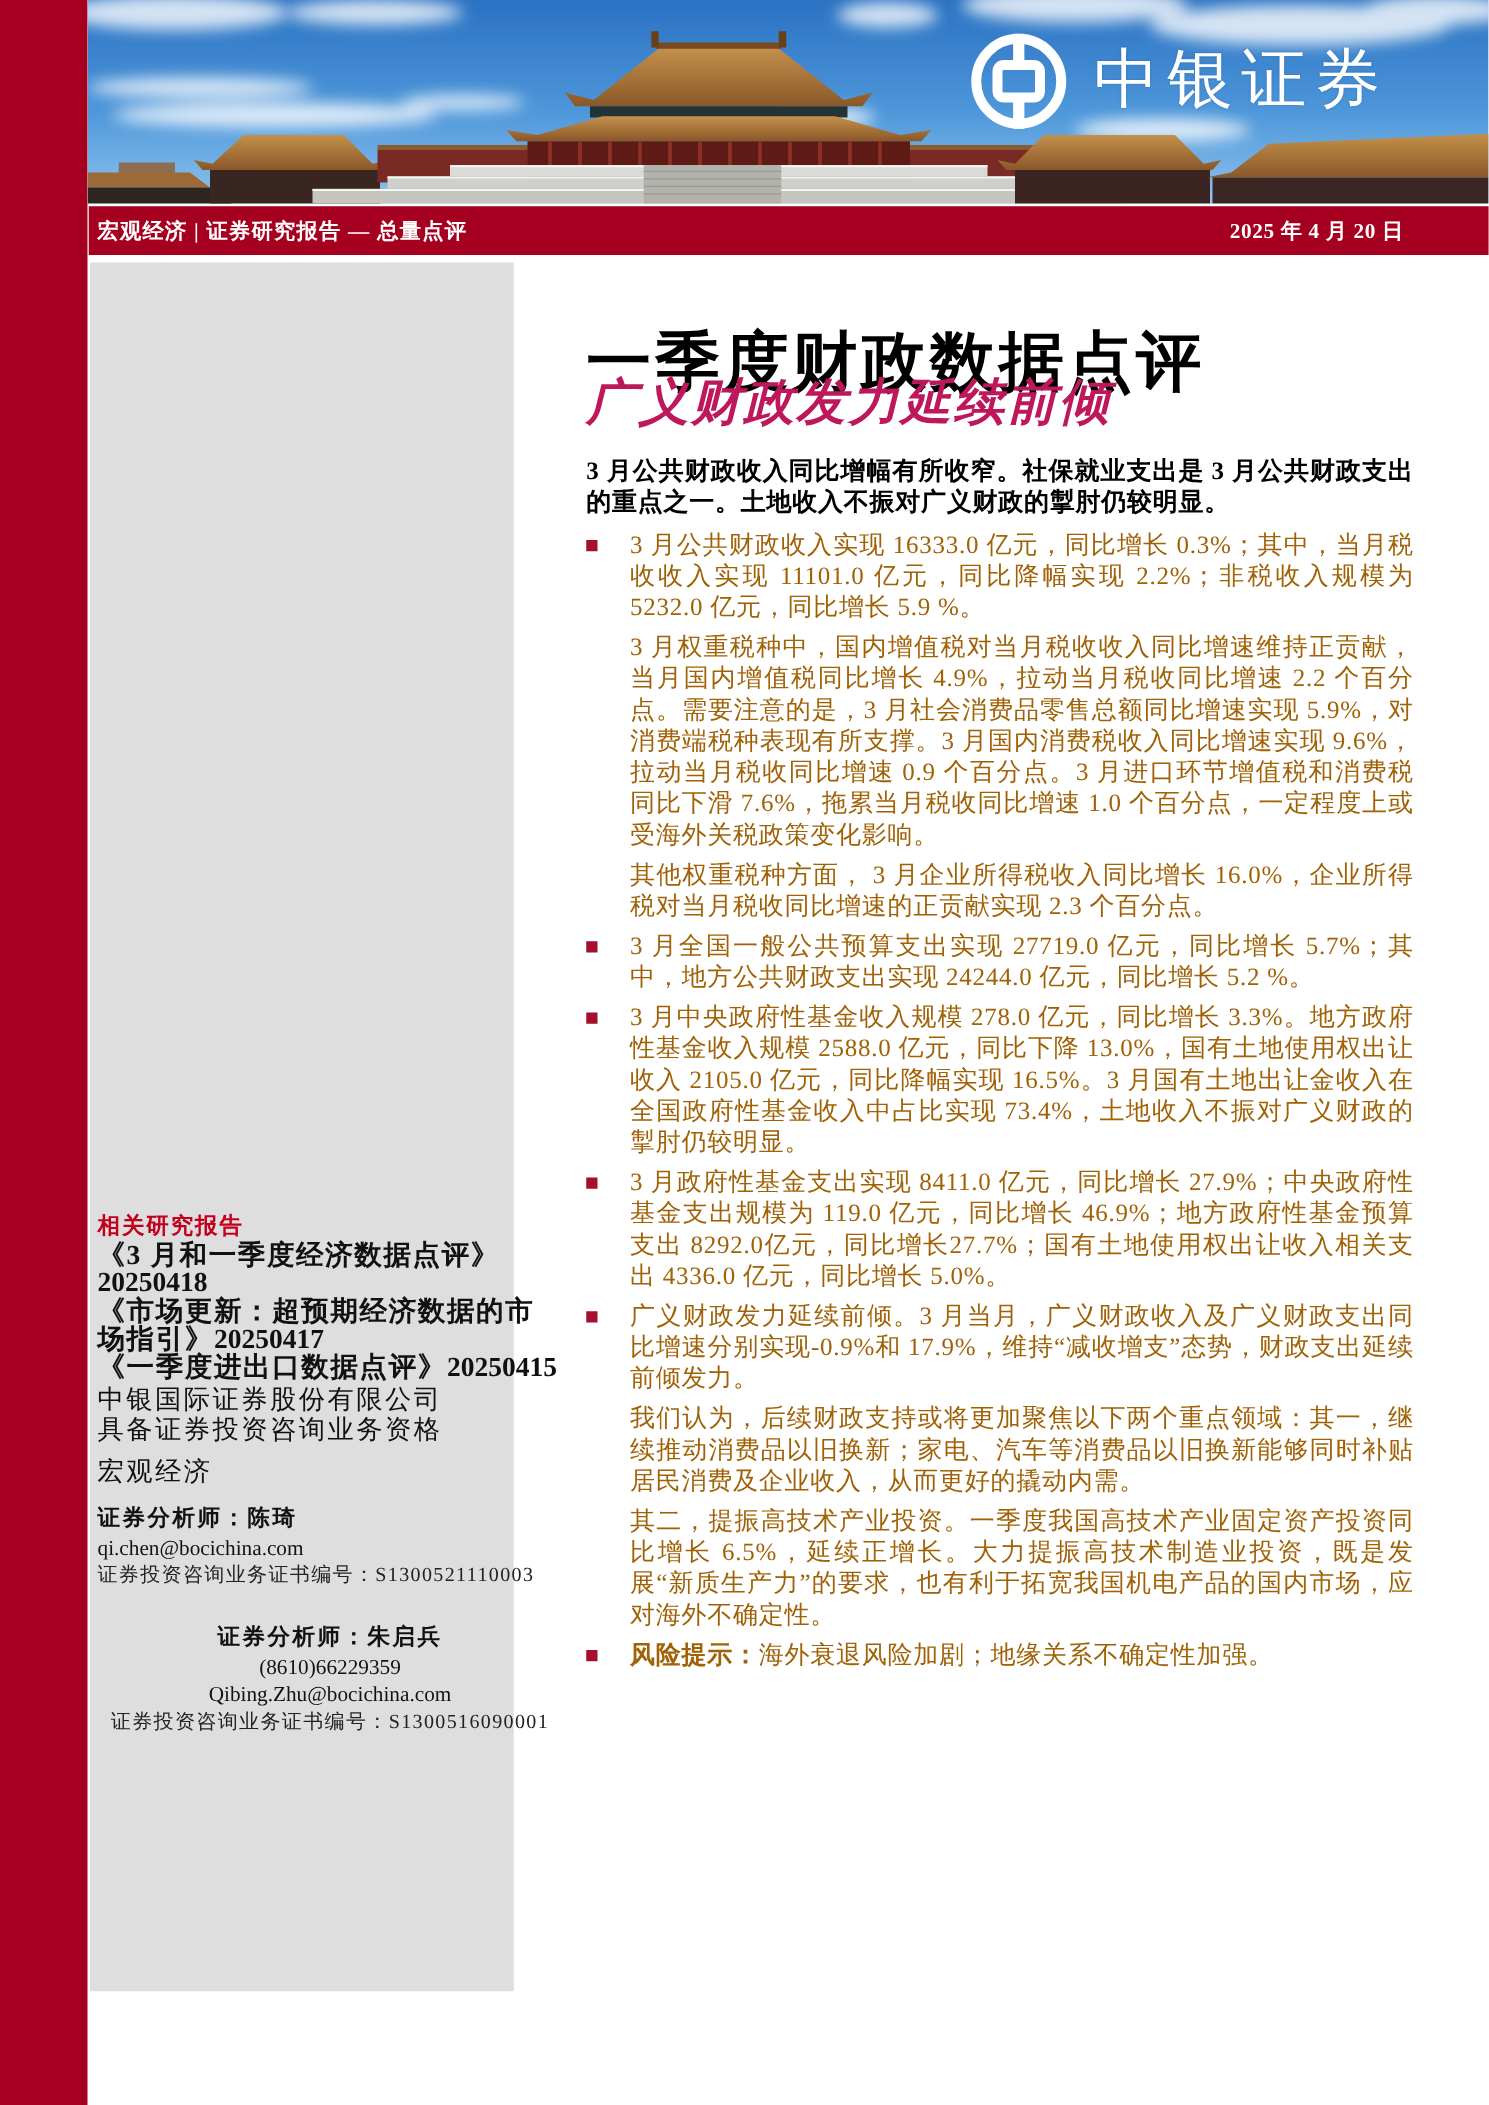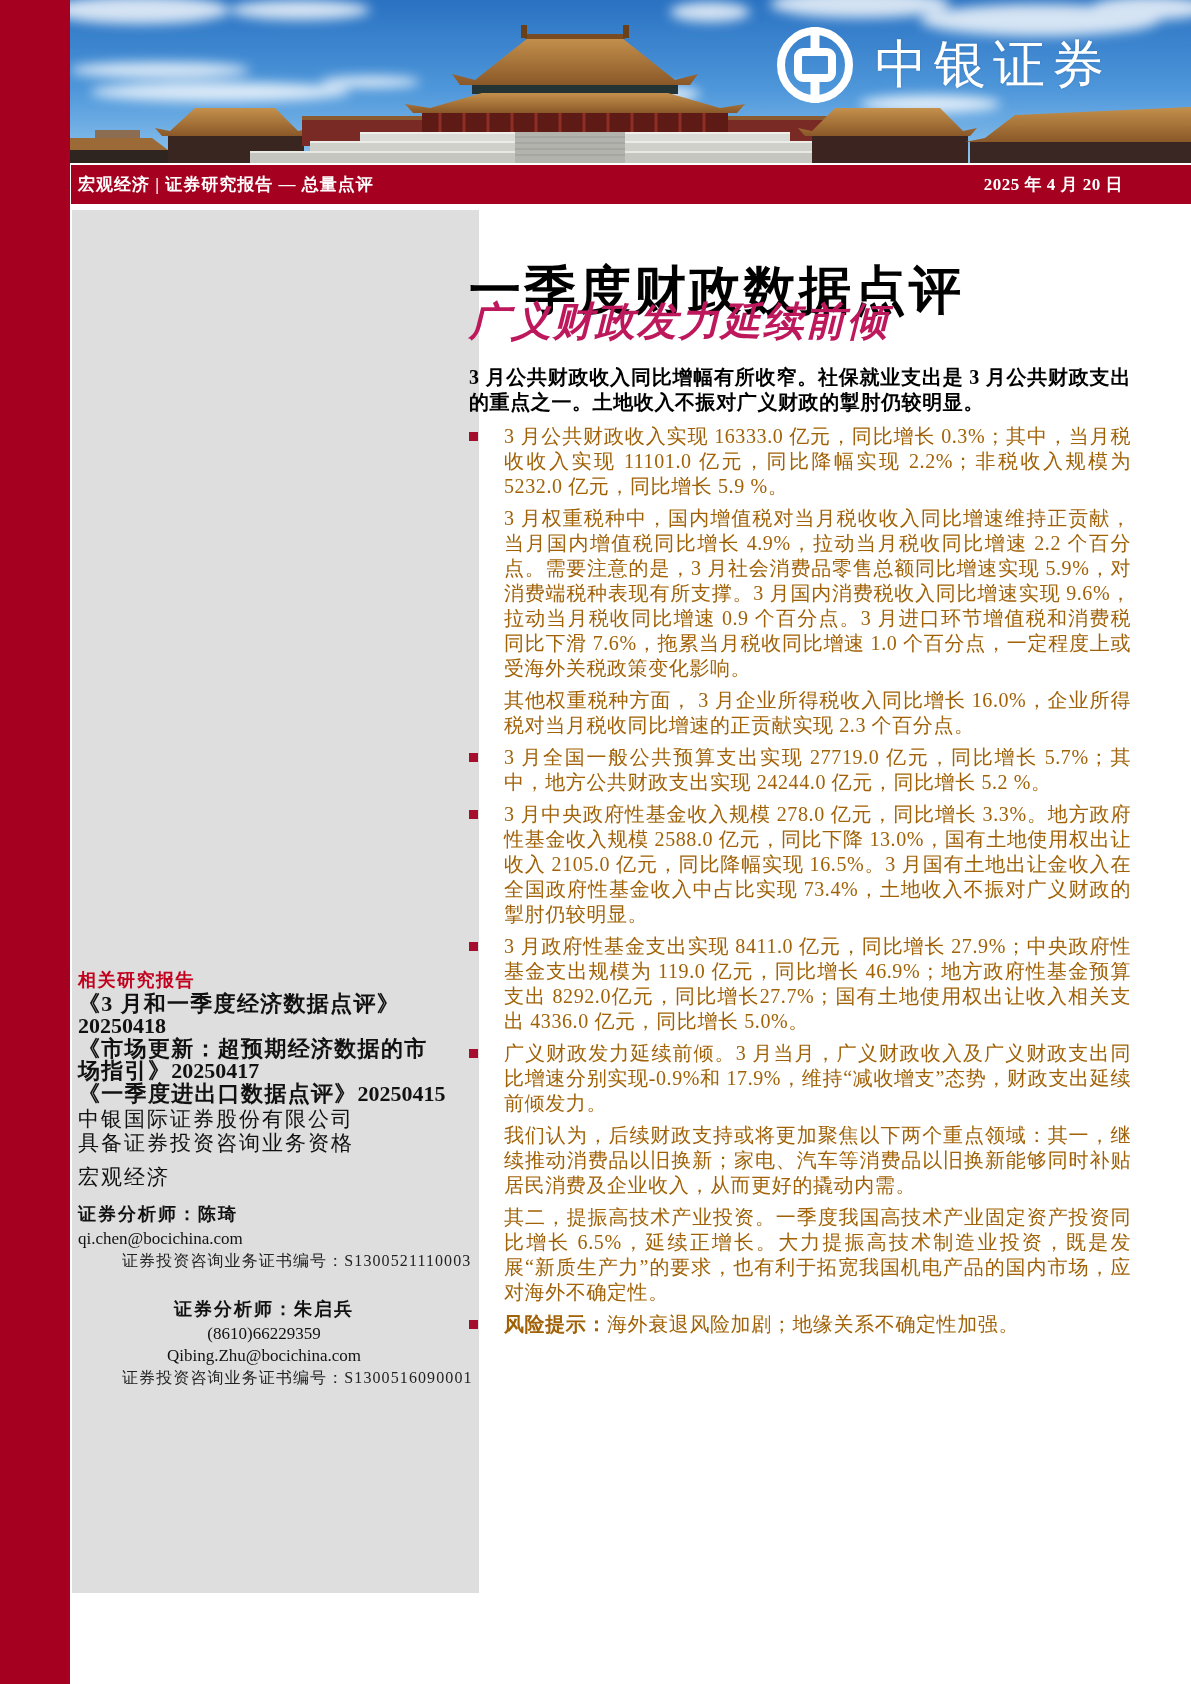--- a/index.html
+++ b/index.html
@@ -17,29 +17,29 @@
     font-family: "DejaVu Serif", "Liberation Serif", serif; font-weight: normal;
     text-shadow: 0 0 2px rgba(30,70,120,0.35);
   }
   .header-band {
     position: absolute; left: 71px; top: 165px; width: 1120px; height: 39px;
     background: #A60020; color: #fff; font-weight: bold; font-size: 17px; line-height: 39px;
   }
   .header-band .section { position: absolute; left: 7px; top: 0; letter-spacing: 1px; }
   .header-band .date { position: absolute; right: 68px; top: 0; letter-spacing: 0.5px; }
 
-  .sidebar { position: absolute; left: 72px; top: 210px; width: 407px; height: 1383px; background: #DEDEDE; }
+  .sidebar { position: absolute; left: 72px; top: 210px; width: 339px; height: 1383px; background: #DEDEDE; }
   .sb { position: absolute; left: 6px; width: 372px; }
   .sb-heading { color: #C2001E; font-weight: bold; font-size: 18px; line-height: 25px; letter-spacing: 1.5px; }
   .sb-related .item { font-weight: bold; font-size: 22px; line-height: 22.5px; letter-spacing: 1.3px; }
   .sb-related .item .date { letter-spacing: 0; }
   .sb-company div, .sb-sector { font-weight: normal; font-size: 21px; line-height: 24px; letter-spacing: 2px; }
   .sb-analyst .label { font-weight: bold; font-size: 18px; line-height: 24px; letter-spacing: 2px; margin-bottom: 2px; }
   .sb-analyst .contact { font-size: 17px; line-height: 22px; color: #111; }
-  .sb-analyst .cert { font-size: 16px; line-height: 22px; letter-spacing: 1.1px; white-space: nowrap; color: #222; margin-left: 44px; }
+  .sb-analyst .cert { font-size: 16px; line-height: 22px; letter-spacing: 1.1px; white-space: nowrap; color: #222; }
 
   .title { position: absolute; left: 469px; top: 226px; font-size: 52px; line-height: 64px; font-weight: bold; letter-spacing: 3px; color: #000; margin-top: 33px; }
   .subtitle { position: absolute; left: 469px; top: 303px; font-size: 40px; line-height: 38px; font-style: italic; letter-spacing: 2px; color: #be185d; font-weight: bold; }
   .summary { position: absolute; left: 469px; top: 365px; width: 662px; font-size: 20px; line-height: 25px; font-weight: bold; letter-spacing: 0.6px; text-align: justify; color: #000; }
 
   .body { position: absolute; left: 469px; top: 424px; width: 662px; }
   .block { position: relative; padding-left: 35px; margin-bottom: 7px; font-size: 20px; line-height: 25px; letter-spacing: 0.6px; text-align: justify; color: #a16207; }
   .bullet { position: absolute; left: 0; top: 8px; width: 9px; height: 9px; background: #A50F2D; }
   .risk-label { font-weight: bold; }
 </style>

